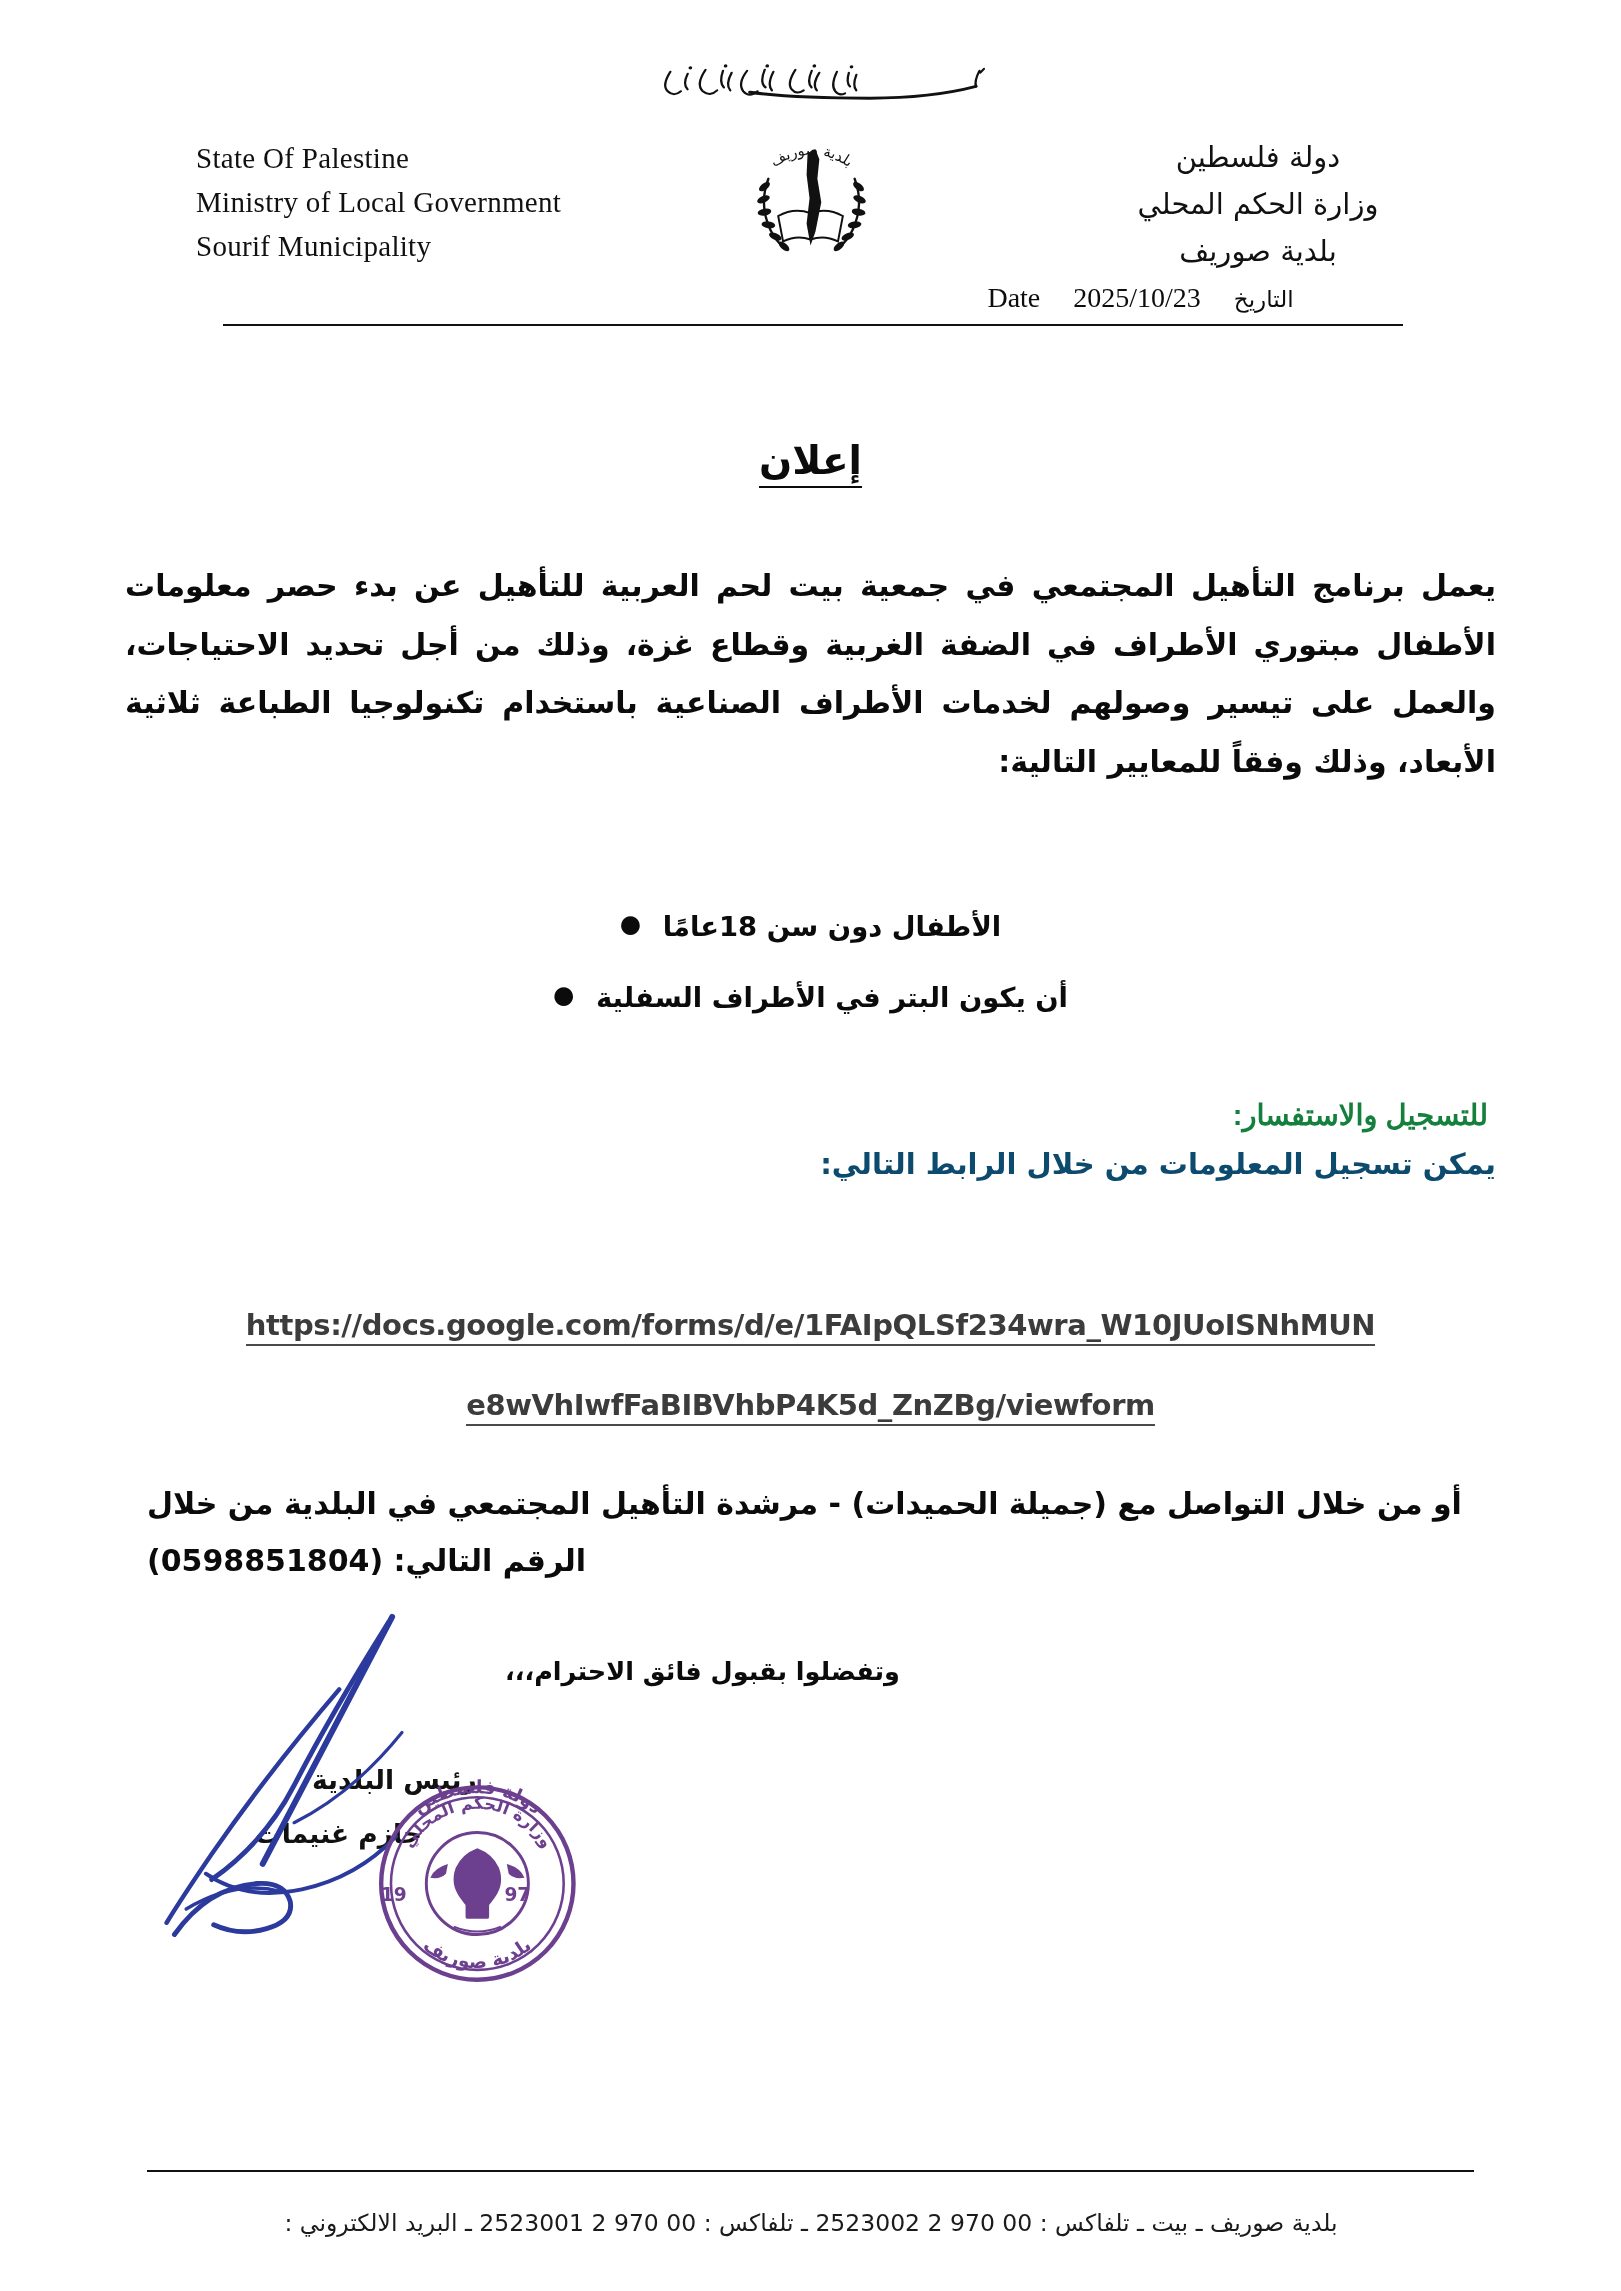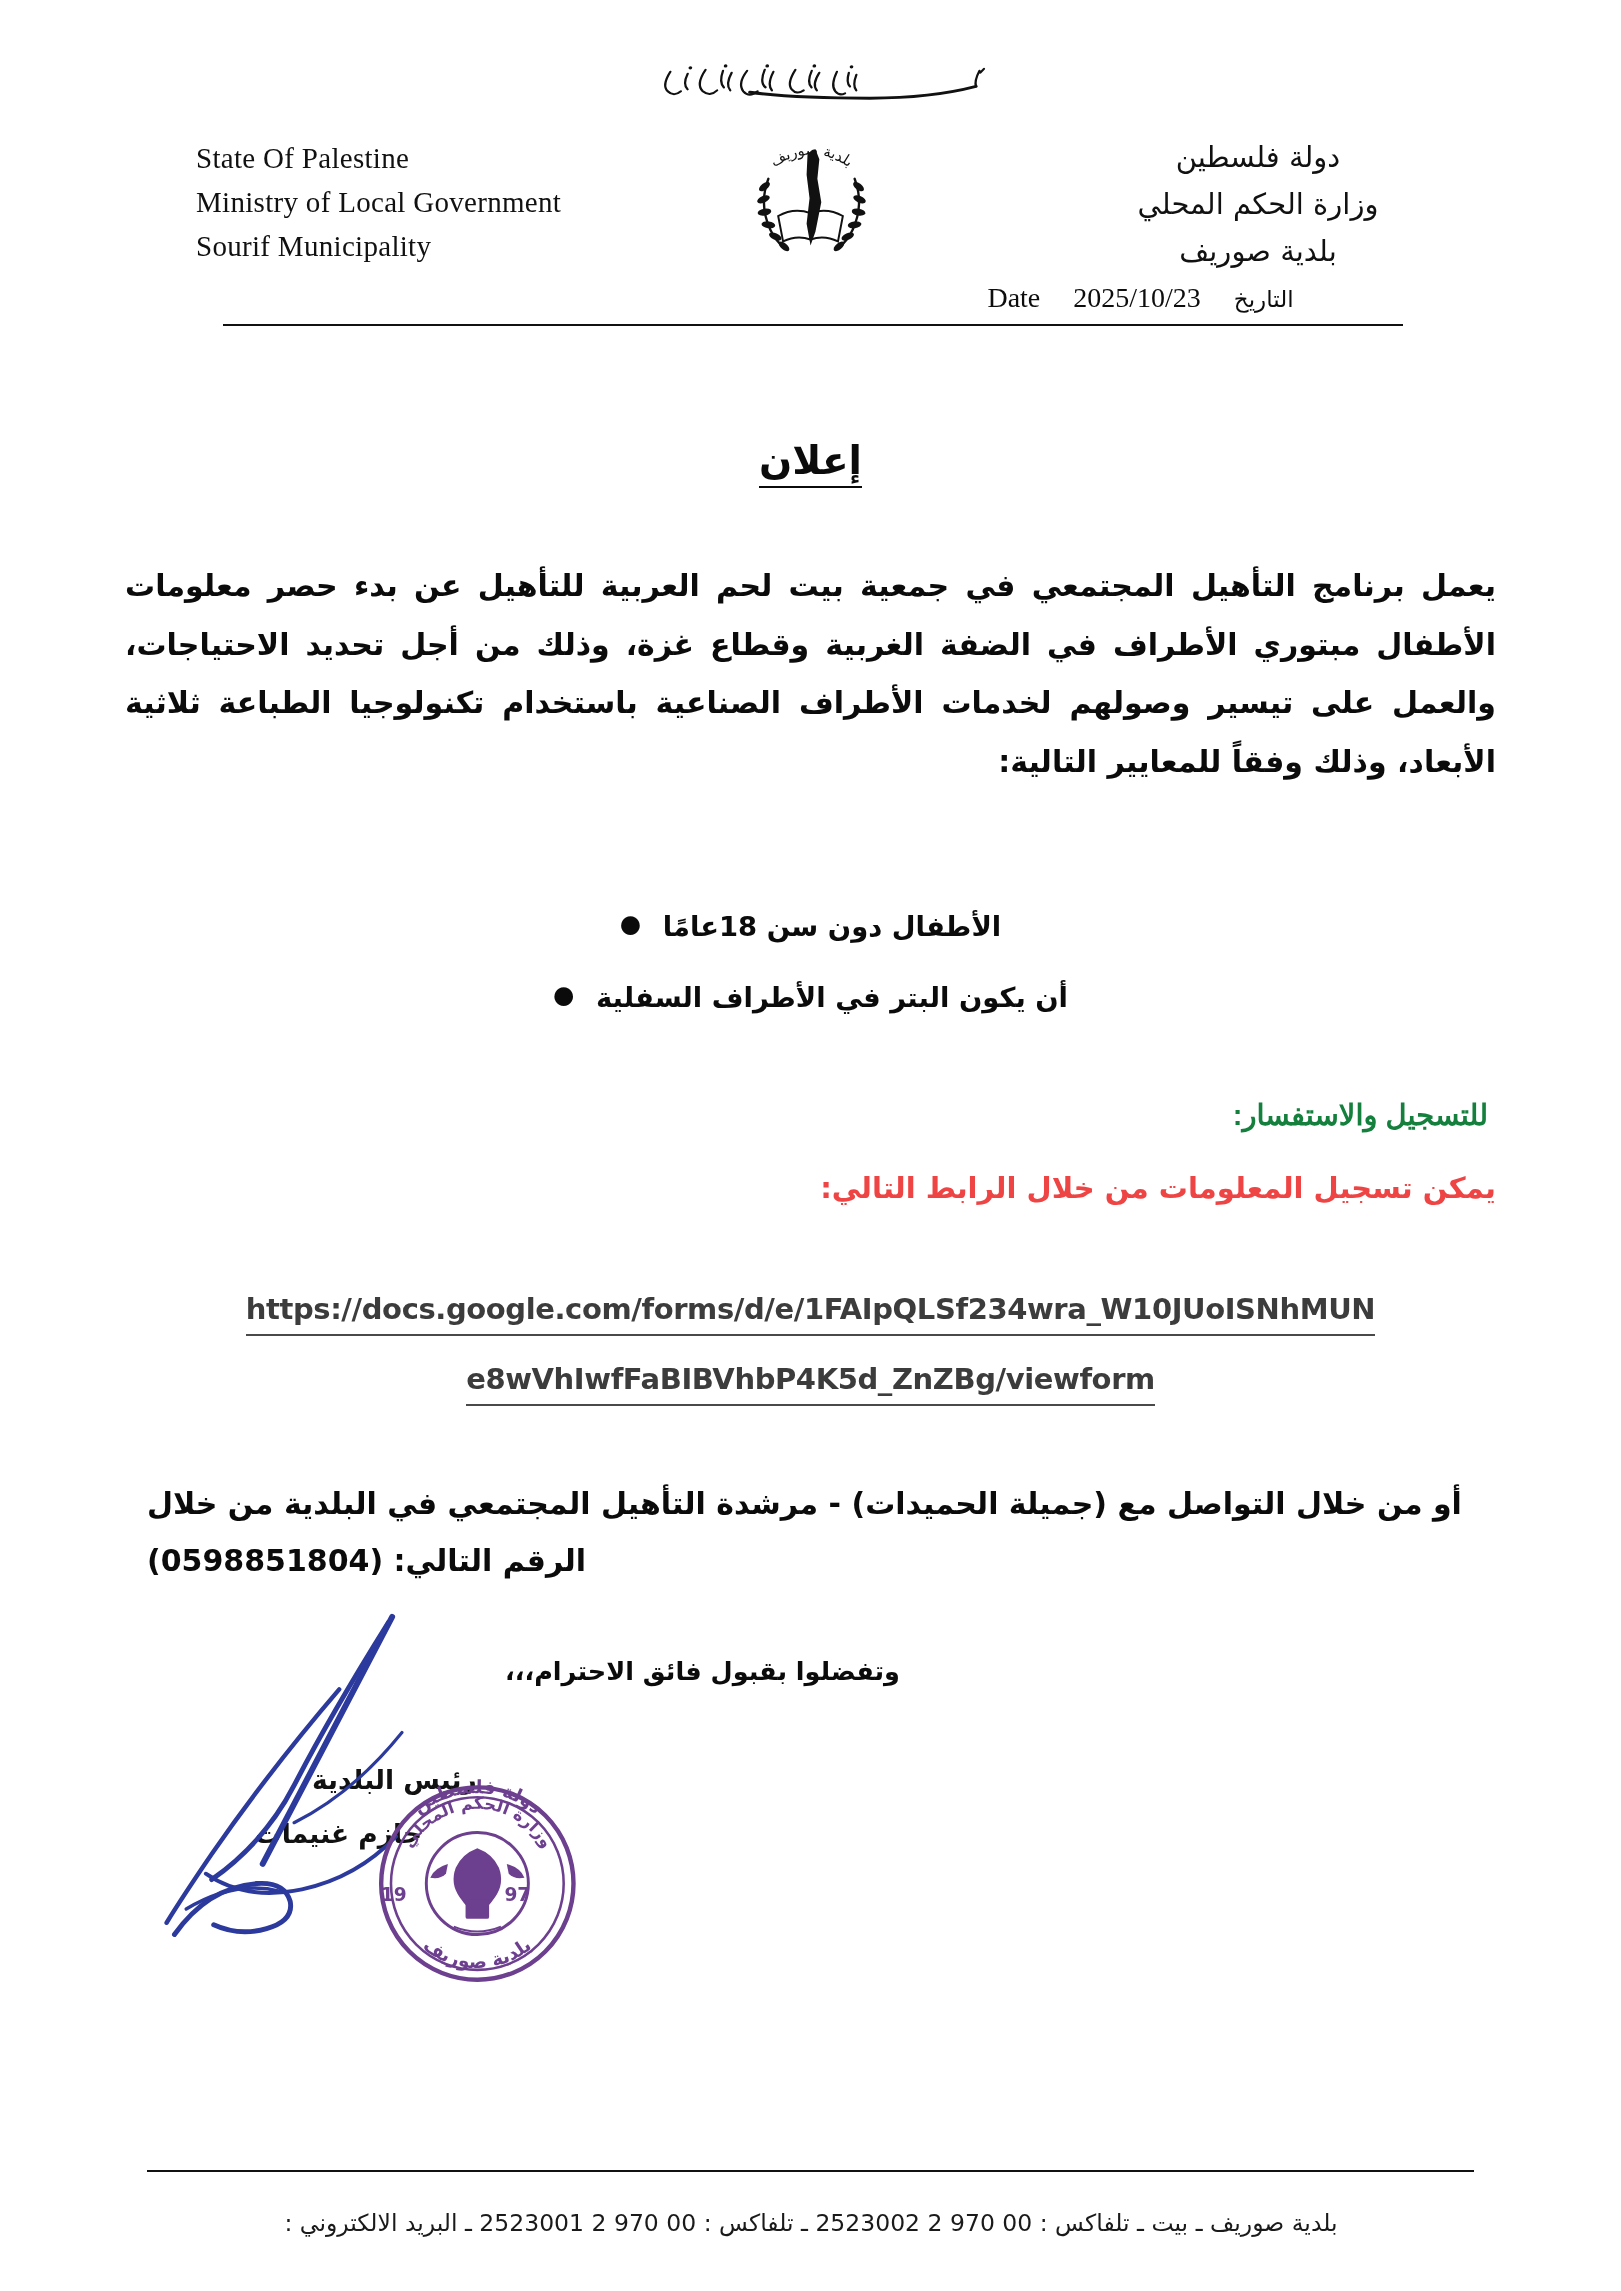--- a/index.html
+++ b/index.html
@@ -164,48 +164,49 @@
     left:125px;right:133px;
     direction:rtl;
     text-align:right;
     font-family:Liberation Sans, sans-serif;
     font-weight:bold;
     font-size:29px;
     color:#15803d;
   }
   .reg-line2{
     position:absolute;
-    top:1171px;
+    top:1147px;
     left:125px;right:125px;
     direction:rtl;
     text-align:right;
     font-family:"DejaVu Sans", sans-serif;
     font-weight:bold;
     font-size:29px;
-    color:#ef4444;
+    color:#0c4a6e;
   }
 
   .url-block{
     position:absolute;
     top:1292px;
     left:0;right:0;
     text-align:center;
     direction:ltr;
   }
   .url-line{
     font-family:"DejaVu Sans", sans-serif;
     font-weight:bold;
     font-size:29px;
     color:#3c3c3c;
     letter-spacing:-0.4px;
     border-bottom:2px solid #4a4a4a;
     display:inline-block;
-    padding-bottom:8px;
+    padding-bottom:2px;
     margin-bottom:25.5px;
     white-space:nowrap;
+    margin-top:16px;
   }
   .url-line.l1{font-size:29px;}
   .url-line.l2{font-size:29px;}
 
   .contact-para{
     position:absolute;
     top:1475px;
     left:147px;right:147px;
     direction:rtl;
     text-align:left;

